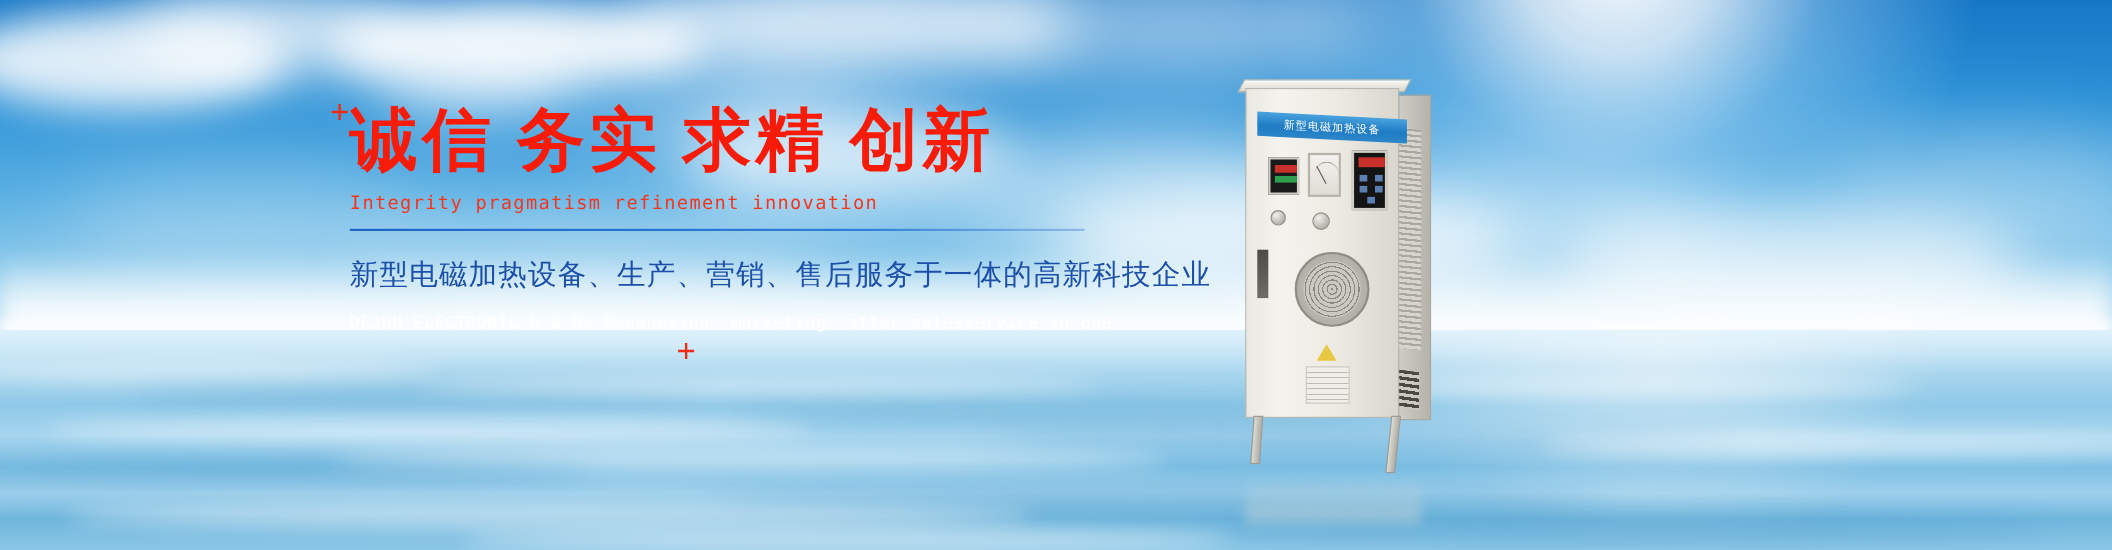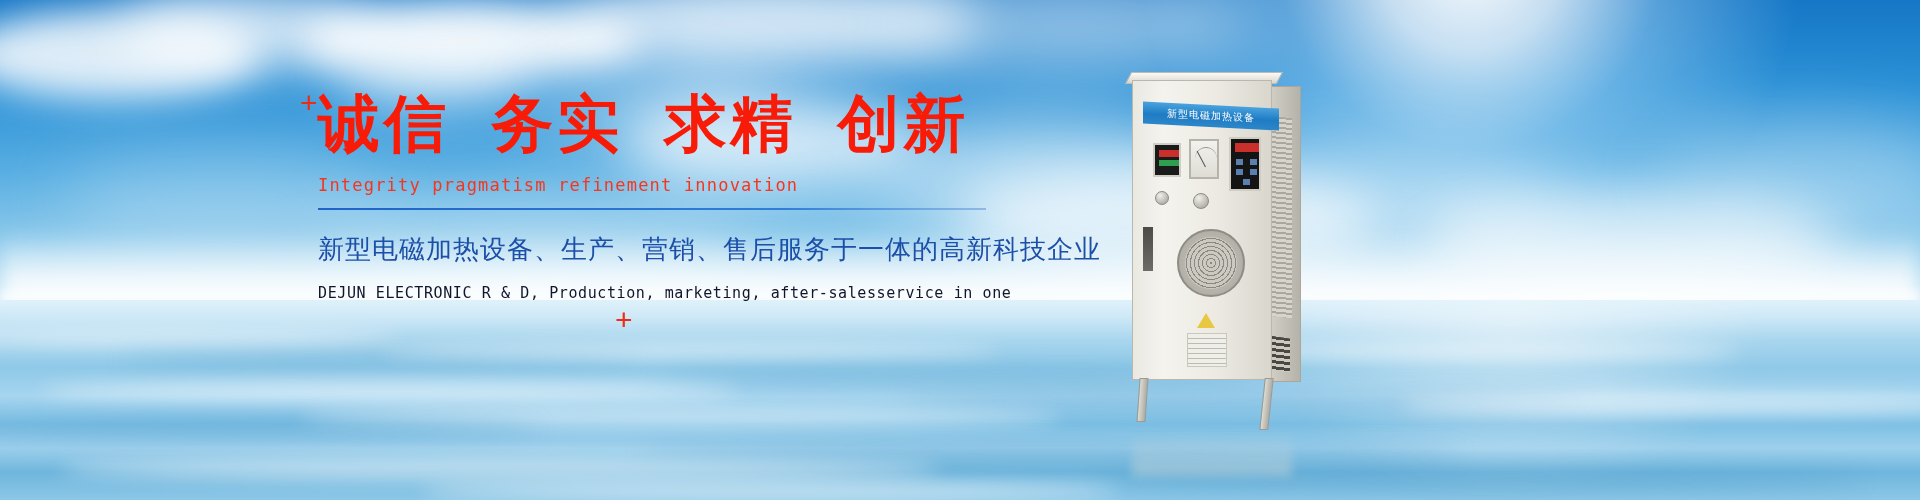--- a/index.html
+++ b/index.html
@@ -70,42 +70,42 @@
   .copy { position:absolute; left:318px; top:96px; width:700px; }
 
   .plus {
     position:absolute; color:#ef2b16; font-weight:300;
     line-height:1; user-select:none;
   }
   #plus-tl { left:300px; top:88px;  font-size:30px; }
   #plus-bl { left:615px; top:305px; font-size:30px; }
 
   .headline {
-    font-family:Liberation Mono, monospace;
+    font-family:Liberation Serif, serif;
     font-size:62px; font-weight:700; color:#f81b07;
     letter-spacing:4px; line-height:1.05; white-space:nowrap;
   }
   .headline-en {
     margin-top:14px;
     font-family:"DejaVu Sans Mono","Liberation Mono",monospace;
     font-size:17px; color:#f5361f; letter-spacing:1.2px; white-space:nowrap;
   }
   .rule {
     margin-top:13px; width:668px; height:2px;
     background:linear-gradient(to right,#1f63c8,#2f7fd8 70%,#8fb9e6);
   }
   .subhead {
     margin-top:22px;
     font-family:"DejaVu Sans","Liberation Sans",sans-serif;
     font-size:26px; color:#1c4fa8; letter-spacing:1px; white-space:nowrap;
   }
   .sub-en {
     margin-top:12px;
     font-family:"DejaVu Sans Mono","Liberation Mono",monospace;
-    font-size:15px; color:#0f172a; letter-spacing:0.6px; line-height:1.9;
+    font-size:15px; color:#ffffff; letter-spacing:0.6px; line-height:1.9;
     white-space:nowrap;
   }
 
   
   #machine { position:absolute; left:1124px; top:60px; width:200px; height:360px; }
 
   .mch-body {
     position:absolute; left:8px; top:20px; width:140px; height:300px;
     background:linear-gradient(to right,#e9e8e1 0%,#f4f3ee 22%,#eceae2 60%,#d8d6cd 100%);
     border:1px solid #b9b7ae;

